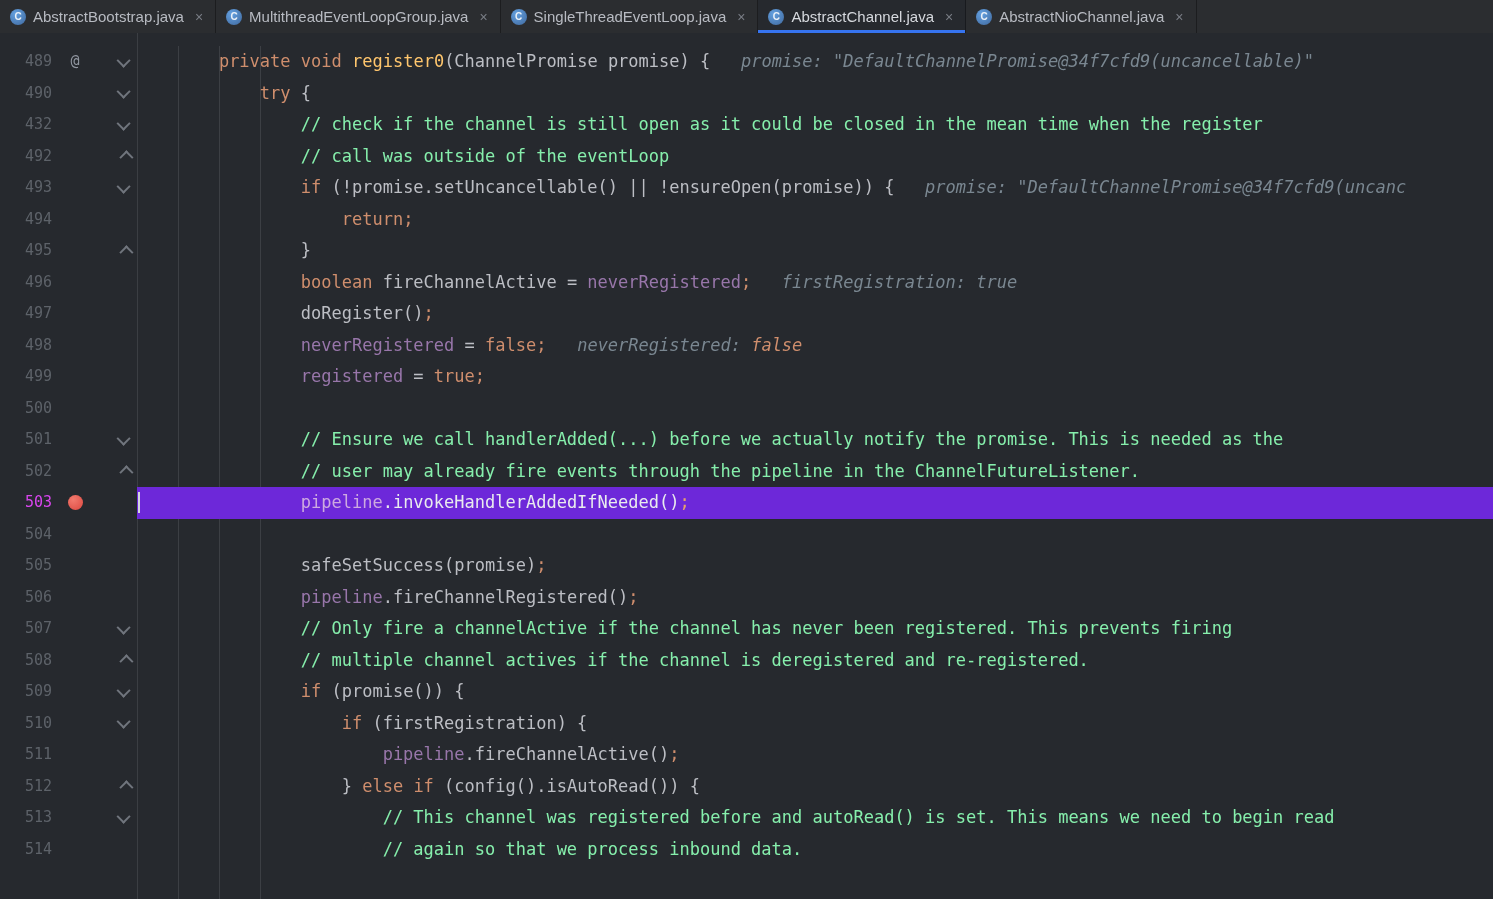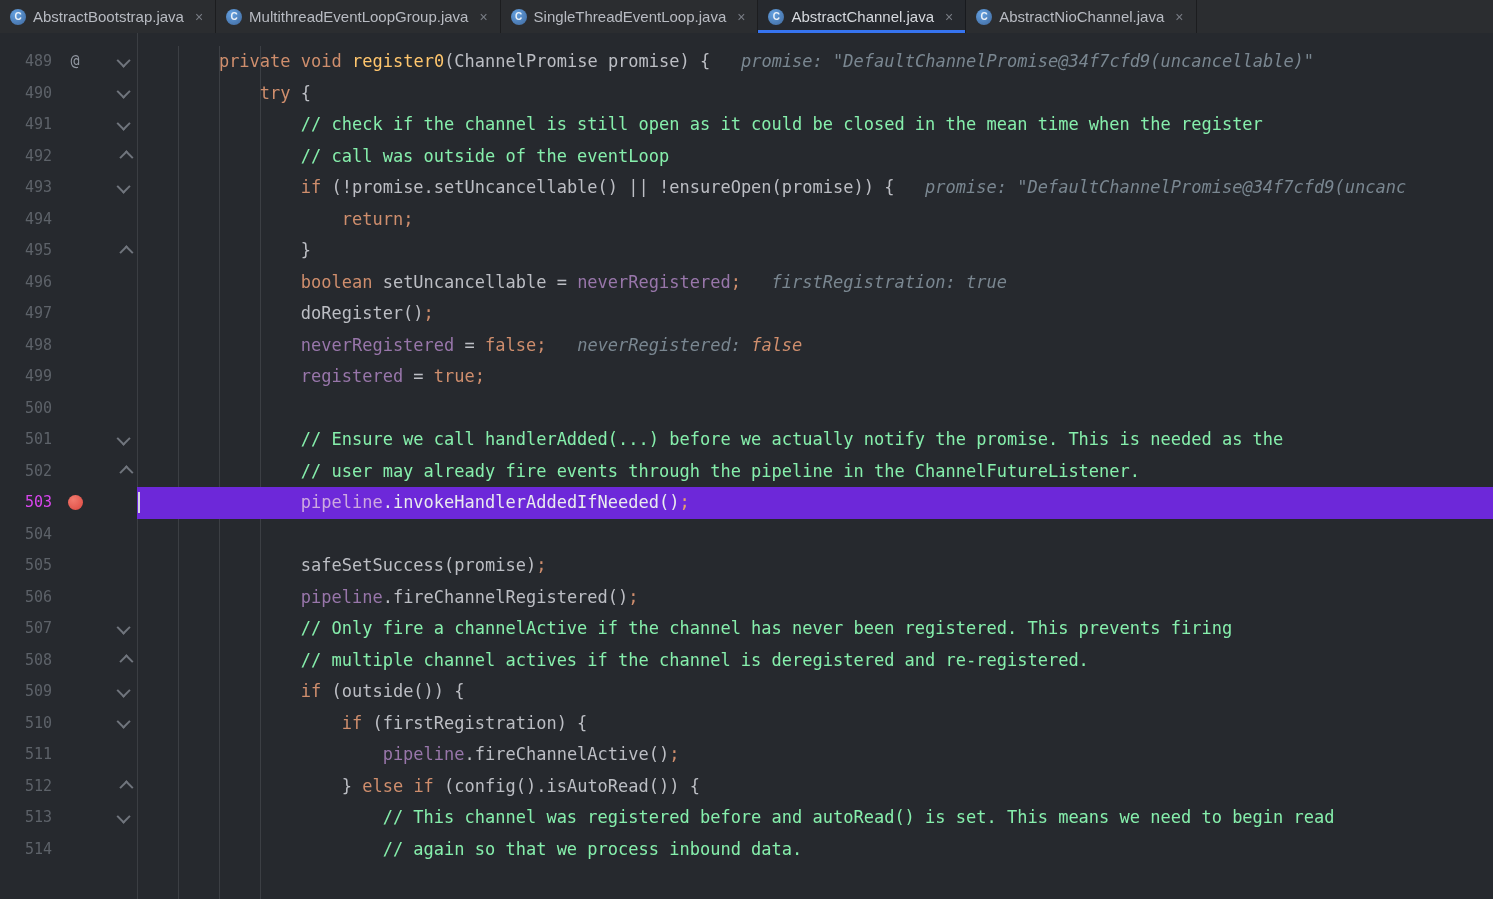--- a/index.html
+++ b/index.html
@@ -134,21 +134,21 @@
       <span class="g1"></span>
       <span class="g2">
             <span class="chev down"></span>
           </span>
     </span>
     <span class="code-text"><span class="tp">            </span><span class="tk">try</span><span class="tp"> {</span></span>
   </div>
 
   <div class="line">
     <span class="gutter">
-      <span class="ln">491</span>
+      <span class="ln">432</span>
       <span class="g1"></span>
       <span class="g2">
             <span class="chev down"></span>
           </span>
     </span>
     <span class="code-text"><span class="tp">                </span><span class="tc">// check if the channel is still open as it could be closed in the mean time when the register</span></span>
   </div>
 
   <div class="line">
     <span class="gutter">
@@ -191,21 +191,21 @@
     </span>
     <span class="code-text"><span class="tp">                }</span></span>
   </div>
 
   <div class="line">
     <span class="gutter">
       <span class="ln">496</span>
       <span class="g1"></span>
       <span class="g2"></span>
     </span>
-    <span class="code-text"><span class="tp">                </span><span class="tk">boolean</span><span class="tp"> setUncancellable = </span><span class="tv">neverRegistered</span><span class="ts">;</span><span class="hint"><span class="th">firstRegistration: true</span></span></span>
+    <span class="code-text"><span class="tp">                </span><span class="tk">boolean</span><span class="tp"> fireChannelActive = </span><span class="tv">neverRegistered</span><span class="ts">;</span><span class="hint"><span class="th">firstRegistration: true</span></span></span>
   </div>
 
   <div class="line">
     <span class="gutter">
       <span class="ln">497</span>
       <span class="g1"></span>
       <span class="g2"></span>
     </span>
     <span class="code-text"><span class="tp">                doRegister()</span><span class="ts">;</span></span>
   </div>
@@ -320,21 +320,21 @@
   </div>
 
   <div class="line">
     <span class="gutter">
       <span class="ln">509</span>
       <span class="g1"></span>
       <span class="g2">
             <span class="chev down"></span>
           </span>
     </span>
-    <span class="code-text"><span class="tp">                </span><span class="tk">if</span><span class="tp"> (outside()) {</span></span>
+    <span class="code-text"><span class="tp">                </span><span class="tk">if</span><span class="tp"> (promise()) {</span></span>
   </div>
 
   <div class="line">
     <span class="gutter">
       <span class="ln">510</span>
       <span class="g1"></span>
       <span class="g2">
             <span class="chev down"></span>
           </span>
     </span>

